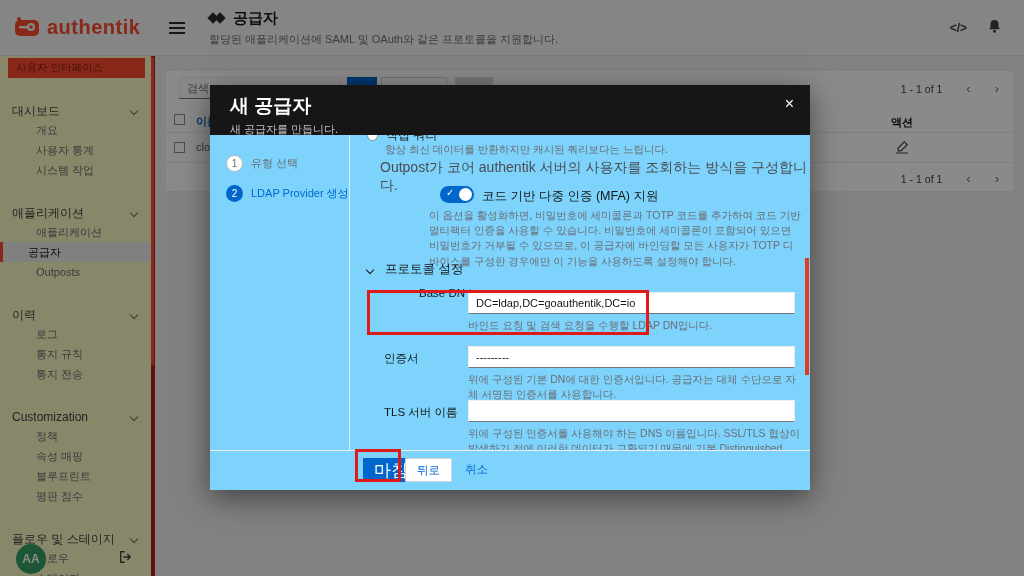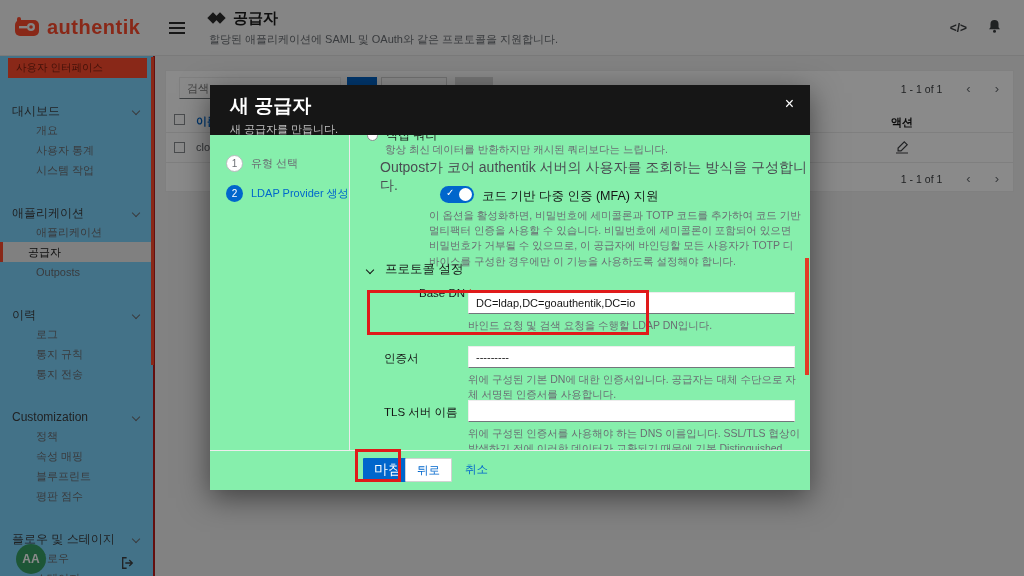--- a/index.html
+++ b/index.html
@@ -20,35 +20,35 @@
   .page-title-row { display:flex; align-items:center; gap:8px; }
   .prov-icon { position:relative; width:16px; height:14px; display:inline-block; }
   .prov-icon b { position:absolute; width:8px; height:8px; background:#2b2b2b; transform:rotate(45deg); }
   .prov-icon b:nth-child(1){ left:0; top:3px; }
   .prov-icon b:nth-child(2){ left:7px; top:3px; }
   .page-title { font-size:15px; font-weight:bold; color:#1b1b1b; }
   .page-subtitle { font-size:11px; color:#6a6e73; margin-top:4px; }
   .header-icons { margin-left:auto; display:flex; align-items:center; gap:20px; padding-right:22px; }
   .api-icon { font-size:12px; font-weight:bold; color:#3c3f42; }
   
-  .sidebar { position:absolute; top:56px; left:0; width:155px; bottom:0; background:#7dd3fc;
-    border-right:2px solid #b91c1c; z-index:1; }
+  .sidebar { position:absolute; top:56px; left:0; width:155px; bottom:0; background:#fef9c3;
+    border-right:4px solid #b91c1c; z-index:1; }
   .ui-btn { margin:2px 6px 0 8px; height:20px; background:#fd4b2d; color:#7a1f10; font-size:10.5px;
     display:flex; align-items:center; padding:0 8px; border:none; width:calc(100% - 14px); cursor:pointer; }
   .nav-group { margin-top:24px; }
   .nav-group-label { height:18px; display:flex; align-items:center; font-size:12px; color:#3c3f42;
     padding:0 14px 0 12px; cursor:pointer; }
   .nav-group-label .chev { margin-left:auto; }
   .chev { width:6px; height:6px; border-right:1.5px solid #6a6e73; border-bottom:1.5px solid #6a6e73;
     transform:rotate(45deg); display:inline-block; }
   .nav-item { height:20px; display:flex; align-items:center; font-size:11px; color:#6a6e73;
     padding-left:36px; cursor:pointer; }
   .nav-item.active { background:#ececec; border-left:3px solid #fd4b2d; padding-left:25px; color:#151515; }
   .side-scroll { position:absolute; top:1px; left:151px; width:3px; height:308px; background:#fd4b2d; }
-  .user-row { position:absolute; bottom:2px; left:16px; right:18px; display:flex; align-items:flex-end;
+  .user-row { position:absolute; bottom:2px; left:16px; right:18px; display:flex; align-items:center;
     justify-content:space-between; }
   .avatar { width:30px; height:30px; border-radius:50%; background:#37a065; color:#fff; font-size:12px;
     font-weight:bold; display:flex; align-items:center; justify-content:center; cursor:pointer; }
   
   .main { position:absolute; top:56px; left:155px; right:0; bottom:0; background:#f0f0f0; z-index:1; }
   .card { position:absolute; left:10px; top:14px; right:10px; height:122px; background:#ffffff;
     border:1px solid #ededed; }
   .search-input { position:absolute; left:13px; top:6px; width:162px; height:22px; font-size:11px;
     border:1px solid #ededed; border-bottom:1px solid #72767b; padding:0 7px; color:#151515; background:#fff; }
   .btn-sliver { position:absolute; top:6px; height:22px; }
@@ -57,21 +57,21 @@
   .pg-arrow { color:#6a6e73; font-size:13px; cursor:pointer; }
   .thead-row { position:absolute; left:0; right:0; top:40px; height:22px; border-bottom:1px solid #ebebeb; }
   .trow { position:absolute; left:0; right:0; top:62px; height:30px; border-bottom:1px solid #ebebeb; }
   .cbx { position:absolute; left:8px; top:5px; width:11px; height:11px; border:1px solid #8a8d90; background:#fff; }
   .col-name { position:absolute; left:30px; top:3px; font-size:11px; color:#06c; font-weight:bold; }
   .row-name { position:absolute; left:30px; top:8px; font-size:11px; color:#5b5e63; }
   .col-action { position:absolute; right:100px; top:4px; font-size:11px; font-weight:bold; color:#151515; }
   .row-action { position:absolute; right:104px; top:7px; cursor:pointer; }
   
   .overlay { position:absolute; inset:0; background:rgba(0,0,0,0.46); z-index:10; }
-  .modal { position:absolute; left:210px; top:85px; width:600px; height:405px; background:#86efac;
+  .modal { position:absolute; left:210px; top:85px; width:600px; height:405px; background:#7dd3fc;
     z-index:20; box-shadow:0 8px 28px rgba(0,0,0,0.5); }
   .modal-header { height:50px; background:#161616; color:#fff; padding:8px 20px; position:relative; }
   .modal-title { font-size:19px; font-weight:bold; }
   .modal-subtitle { font-size:11px; color:#c2c2c2; margin-top:3px; }
   .modal-close { position:absolute; right:16px; top:10px; color:#fff; font-size:16px; background:none;
     border:none; cursor:pointer; }
   .modal-body { position:absolute; top:50px; left:0; right:0; bottom:40px; display:flex; }
   .steps { width:140px; border-right:1px solid #ebebeb; padding:20px 0 0 16px; flex:0 0 auto; }
   .step { display:flex; align-items:center; gap:8px; margin-bottom:13px; font-size:11px; cursor:pointer; }
   .stepnum { width:17px; height:17px; border-radius:50%; font-size:10px; display:flex; align-items:center;
@@ -97,21 +97,21 @@
     font-size:12.5px; color:#151515; cursor:pointer;text-align:right; }
   .section-head .chev { border-color:#151515; }
   .f-label { position:absolute; left:34px; font-size:11.5px; color:#151515; }
   .req { color:#c9190b; margin-left:3px; }
   .f-input { position:absolute; left:118px; width:327px; height:22px; font-size:11px; color:#151515;
     border:1px solid #ededed; border-bottom:1px solid #72767b; padding:0 7px; background:#fff; }
   .f-help { position:absolute; left:118px; }
   .modal-scroll { position:absolute; right:1px; top:173px; width:4px; height:117px; background:#e23b24; z-index:2; }
   .modal-footer { position:absolute; left:0; right:0; bottom:0; height:40px; border-top:1px solid #ededed; }
   .btn-finish { position:absolute; left:153px; top:7px; height:24px; padding:0 11px; background:#06c;
-    color:#fff; font-size:14px; border:none; border-radius:1px; cursor:pointer; }
+    color:#fff; font-size:17px; border:none; border-radius:1px; cursor:pointer; }
   .btn-back { position:absolute; left:195px; top:7px; height:24px; padding:0 11px; background:#fff;
     color:#06c; font-size:11.5px; border:1px solid #d2d2d2; border-radius:1px; cursor:pointer; }
   .btn-cancel { position:absolute; left:255px; top:11px; background:none; border:none; color:#06c;
     font-size:11.5px; cursor:pointer; }
   
   .ann { position:absolute; border:3px solid #e01a1a; z-index:30; pointer-events:none; }
   .ann-basedn { left:367px; top:290px; width:282px; height:45px; }
   .ann-finish { left:355px; top:449px; width:46px; height:33px; }
 </style>
 </head>

